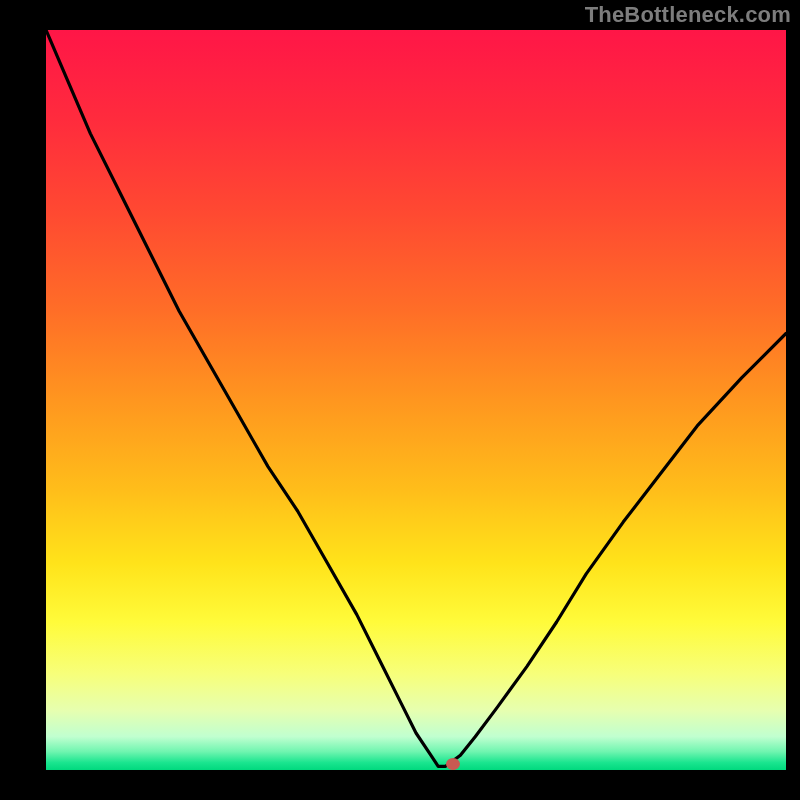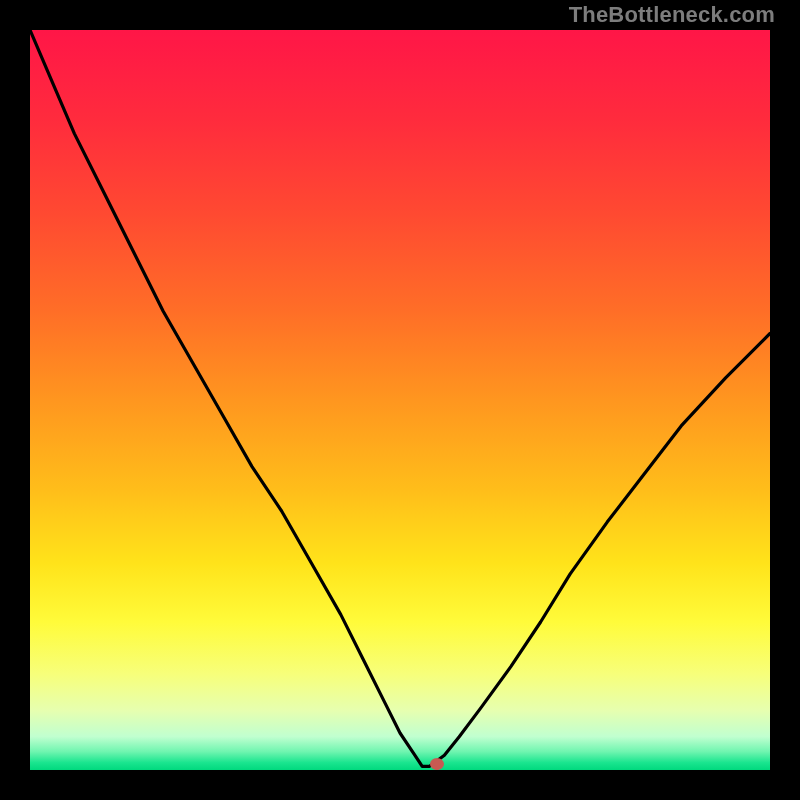--- a/index.html
+++ b/index.html
@@ -7,21 +7,21 @@
     padding: 0;
     width: 800px;
     height: 800px;
     background: #000;
     font-family: Arial, Helvetica, sans-serif;
     overflow: hidden;
   }
   .frame {
     position: absolute;
     top: 0;
-    left: 0;
+    left: 16px;
     width: 785px;
     height: 800px;
     background: #000;
   }
   .watermark {
     position: absolute;
     top: 2px;
     right: 10px;
     color: #7d7d7d;
     font-size: 22px;

